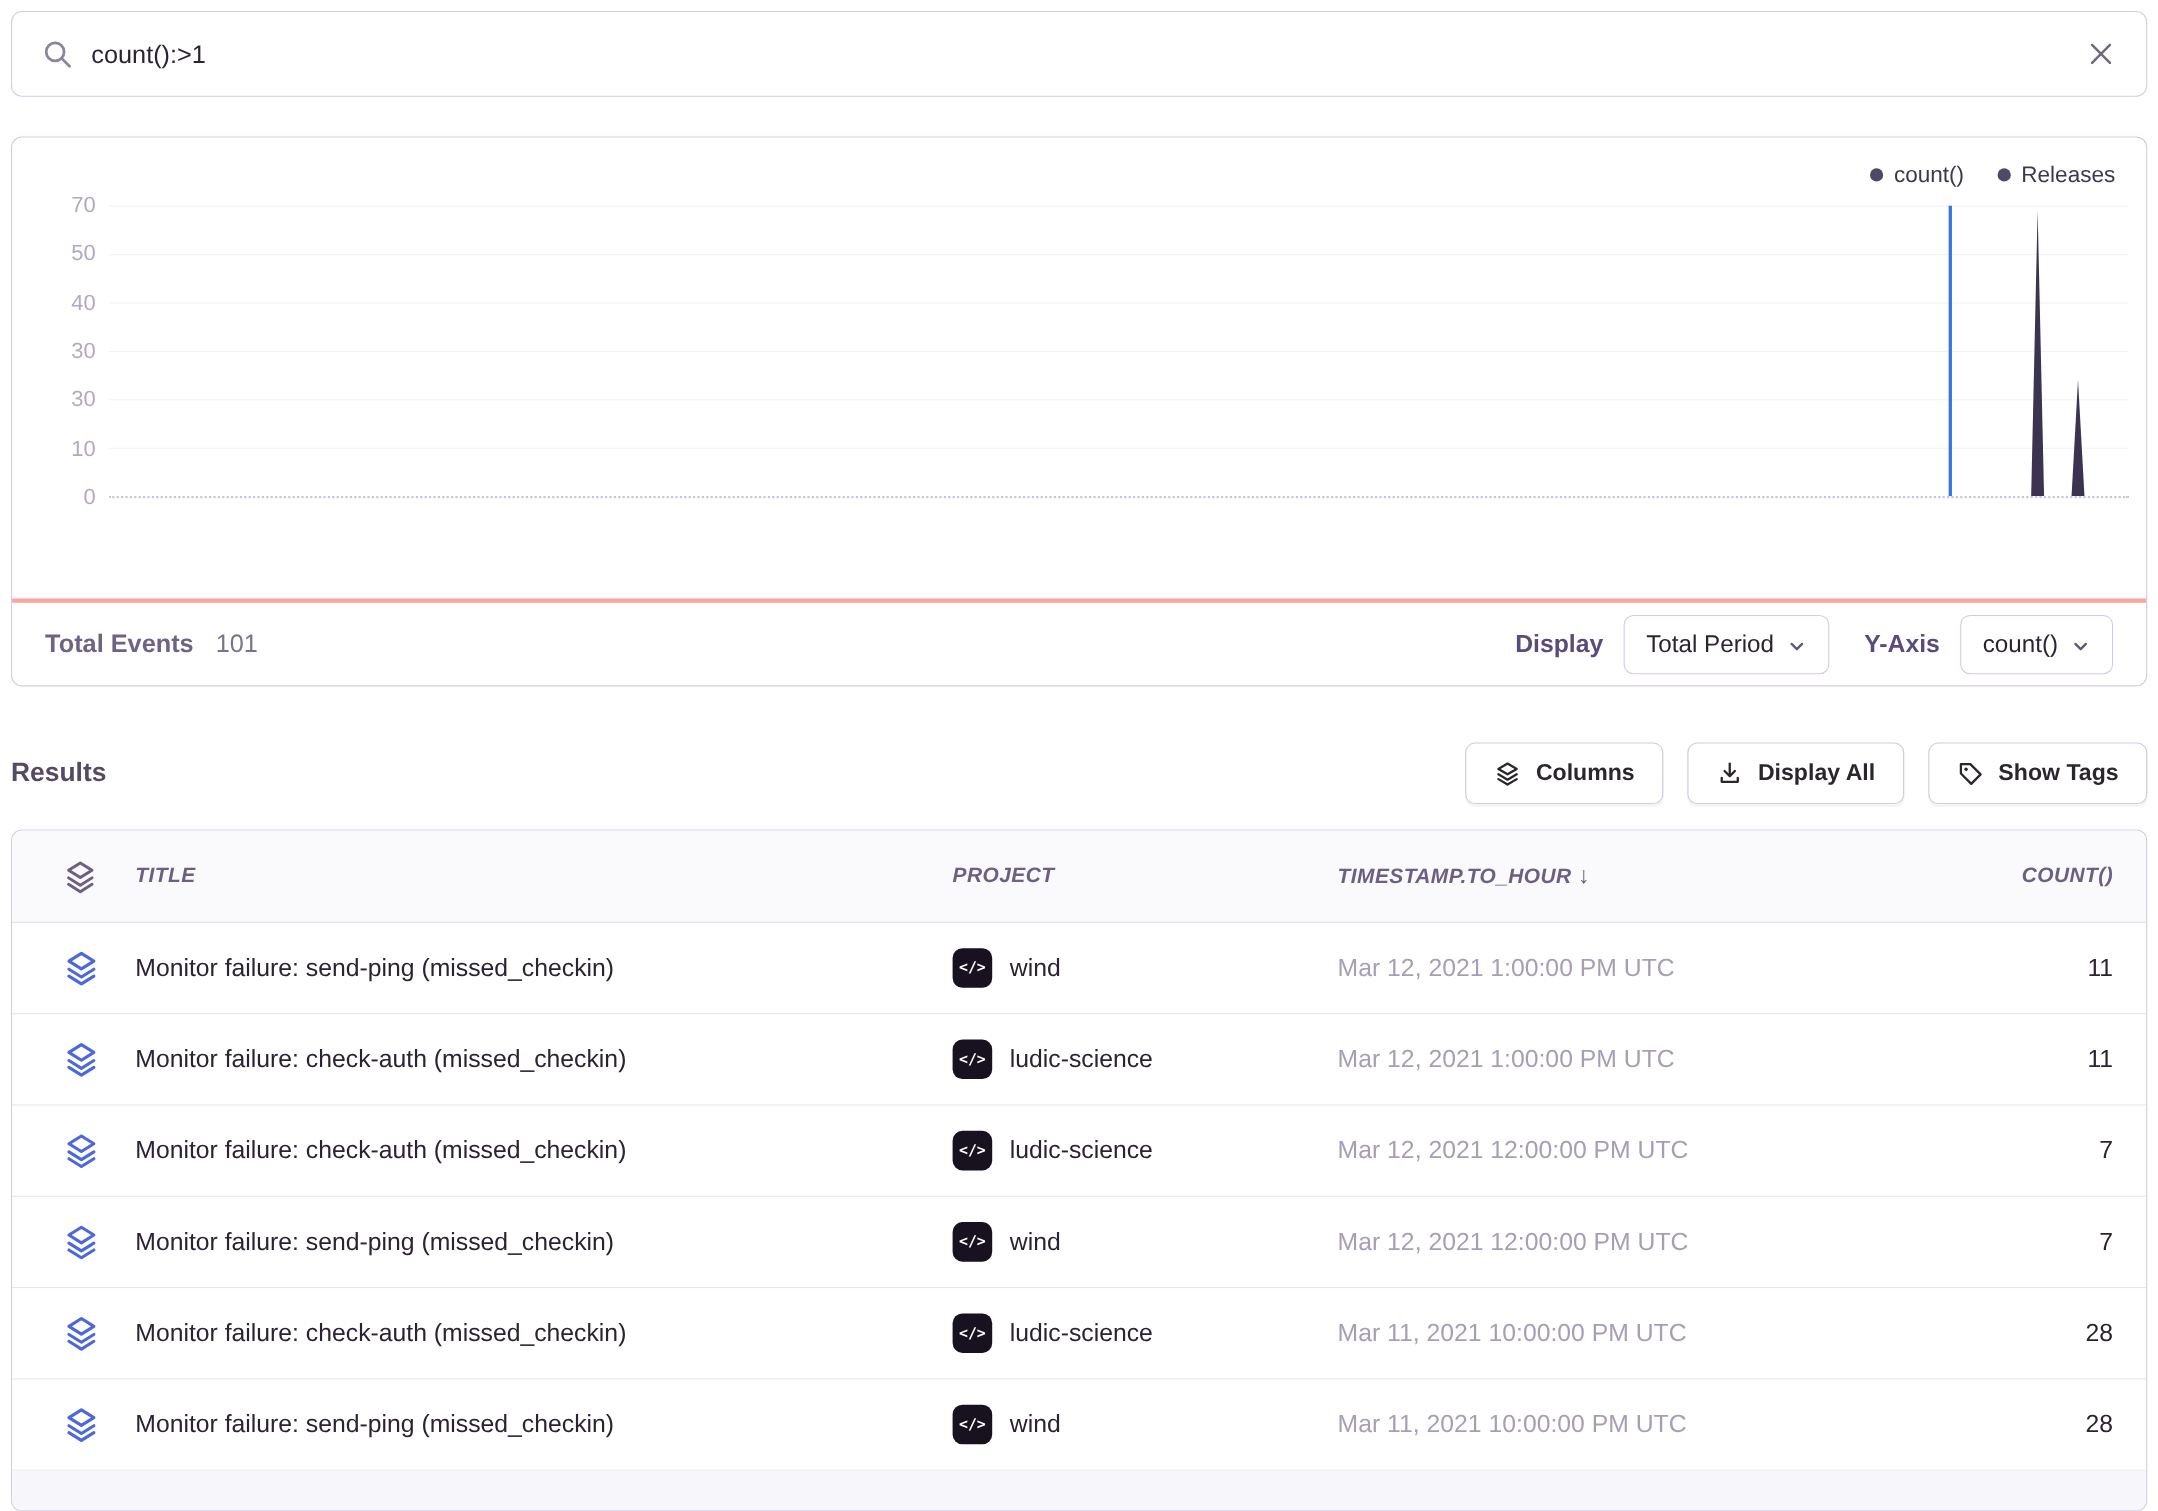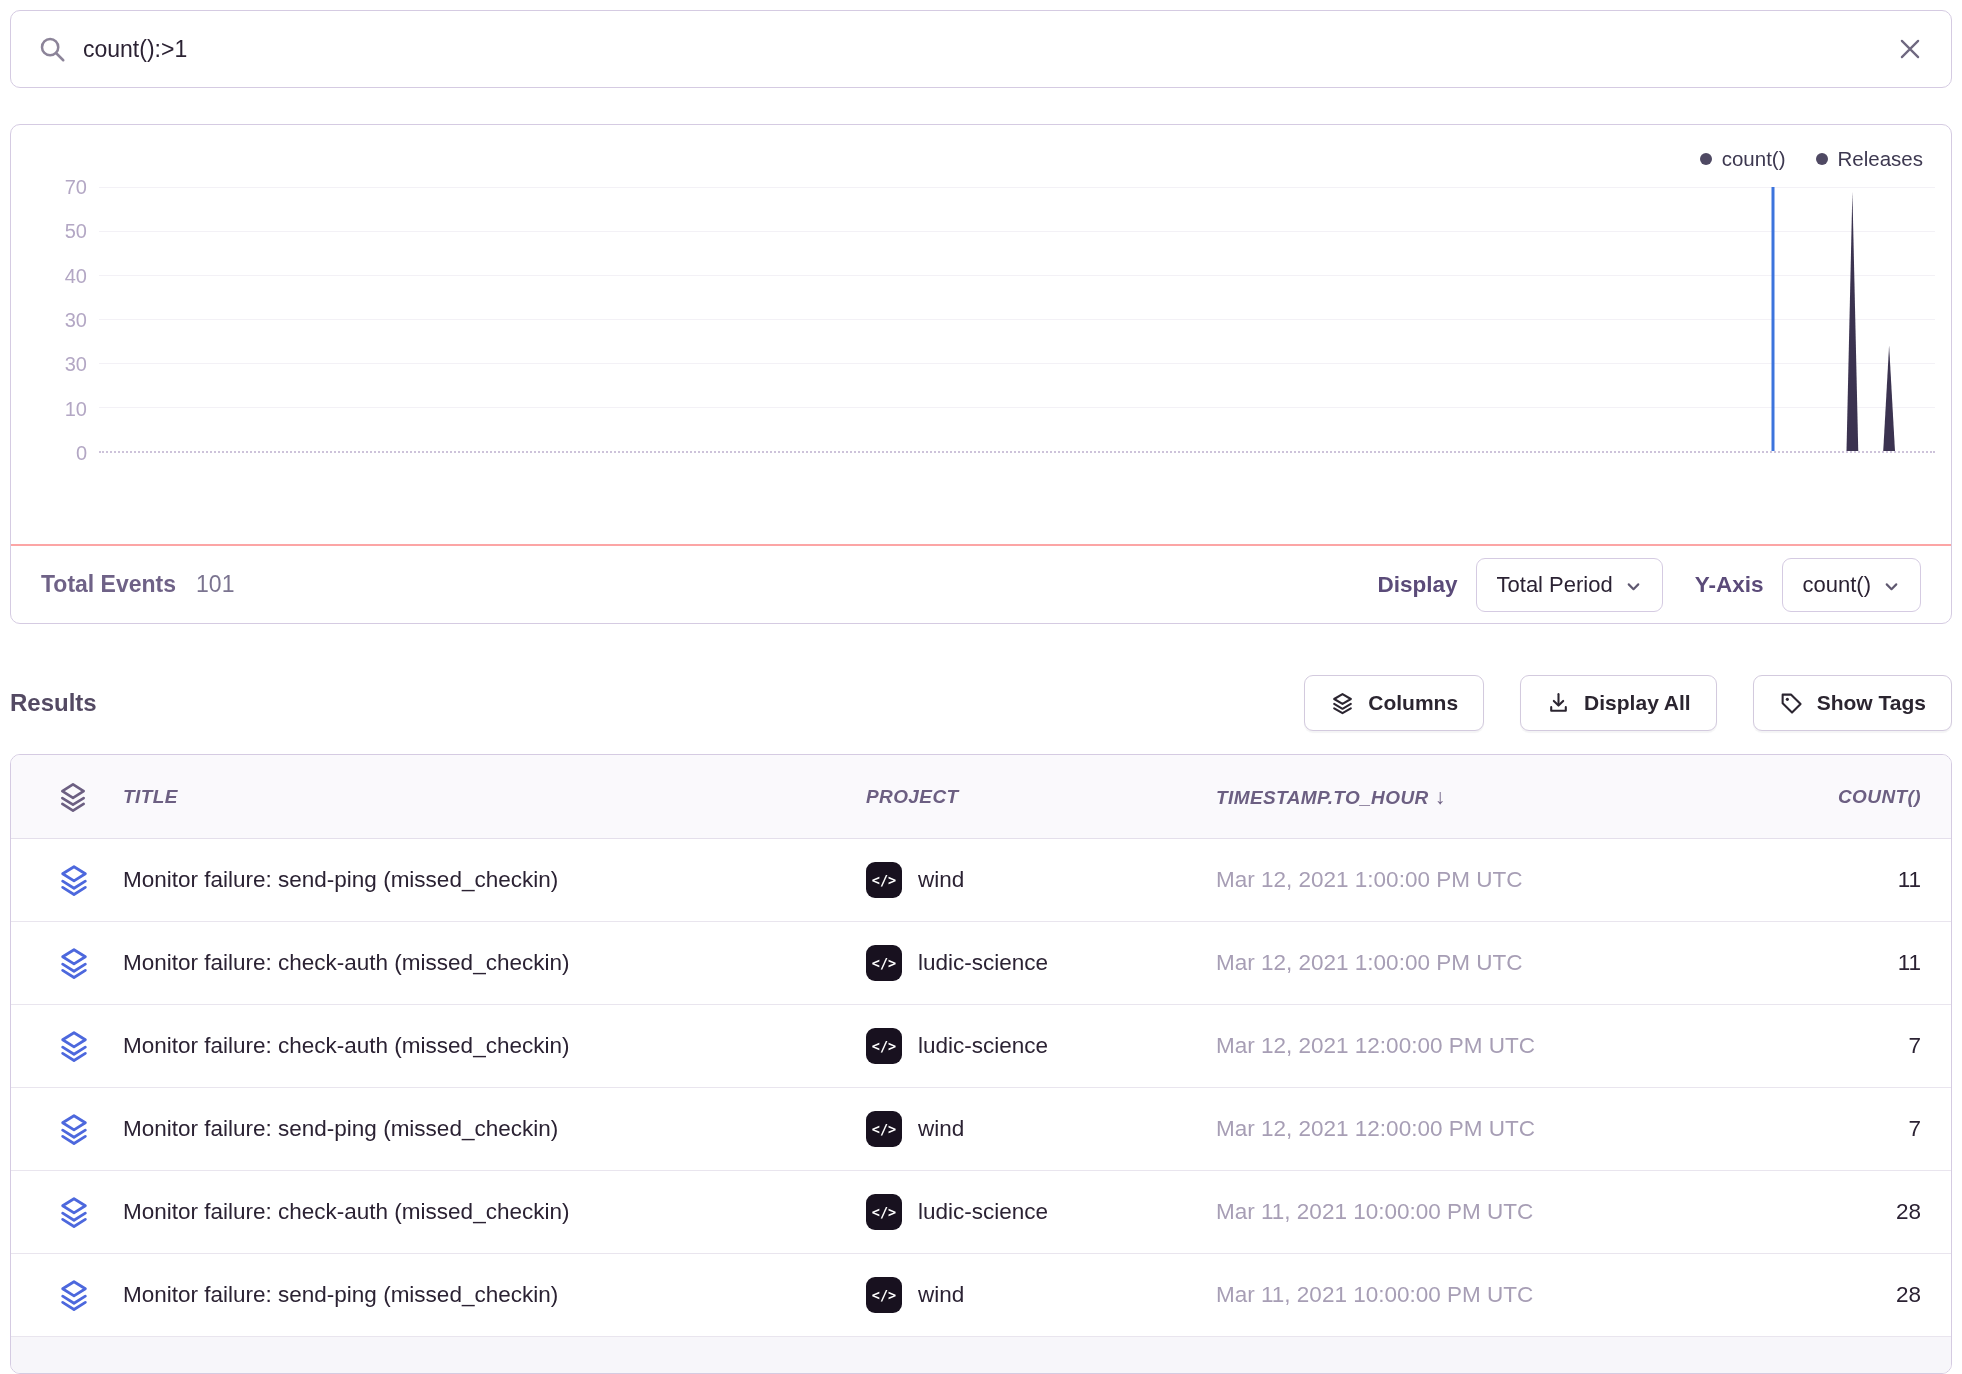--- a/index.html
+++ b/index.html
@@ -29,36 +29,36 @@
   .y-labels { position:absolute; left:14px; top:62px; height:266px; width:62px; }
   .ylabel { position:absolute; right:0; transform:translateY(-50%); font-size:20px; color:#b3a7c4; }
   .x-area { position:absolute; left:88px; right:16px; top:328px; height:60px; }
   .xtick { position:absolute; top:2px; width:2px; height:9px; background:#c7bdd6; transform:translateX(-50%); }
   .xlabel { position:absolute; top:22px; transform:translateX(-50%); white-space:nowrap;
     font-size:20px; color:#b3a7c4; }
   .spikes { position:absolute; left:0; top:0; width:100%; height:100%; }
   .release-line { position:absolute; top:0; bottom:0; width:3px; transform:translateX(-50%); }
 
   .chart-footer { position:absolute; left:0; right:0; bottom:0; height:79px;
-    border-top:2px solid #fca5a5; display:flex; align-items:center; padding:0 30px; }
+    border-top:4px solid #fca5a5; display:flex; align-items:center; padding:0 30px; }
   .total-events { display:flex; align-items:baseline; gap:20px; }
   .total-events .te-label { font-size:23px; font-weight:bold; color:#6f6287; }
   .total-events .te-value { font-size:23px; color:#7b7490; }
   .footer-controls { margin-left:auto; display:flex; align-items:center; gap:18px; }
   .ctl-label { font-size:22.5px; font-weight:bold; color:#5b4b79; }
   .dropdown { height:54px; border:1px solid #d5cbe2; border-radius:9px; background:#fff;
     display:flex; align-items:center; gap:12px; padding:0 20px; font-size:22px; color:#2b2233;
     cursor:pointer; margin-right:14px; }
   .dropdown:last-child { margin-right:0; }
   .dropdown .chev { width:17px; height:17px; color:#5f5870; margin-top:3px; }
 
   
   .results-row { margin-top:51px; display:flex; align-items:center; height:56px; }
   .results-title { font-size:24px; font-weight:bold; color:#544a63; }
-  .results-buttons { margin-left:auto; display:flex; gap:36px; }
+  .results-buttons { margin-left:auto; display:flex; gap:22px; }
   .btn { height:56px; display:flex; align-items:center; gap:13px; padding:0 25px;
     background:#fff; border:1px solid #d3cade; border-radius:9px; font-size:21px; font-weight:bold;
     color:#2b2530; cursor:pointer; box-shadow:0 2px 1px rgba(43,34,51,0.05); font-family:inherit; }
   .btn svg { width:25px; height:25px; color:#2b2530; }
 
   
   .table { margin-top:23px; border:1px solid #d5cbe2; border-radius:10px; overflow:hidden; background:#fff; }
   .tr { display:grid; grid-template-columns:112px 743px 350px 1fr 270px; align-items:center; }
   .thead { height:84px; background:#faf9fc; border-bottom:1px solid #e4dfeb; }
   .th { font-size:19px; font-weight:bold; color:#6c5f82; letter-spacing:0.4px; cursor:pointer;font-style:italic; }

